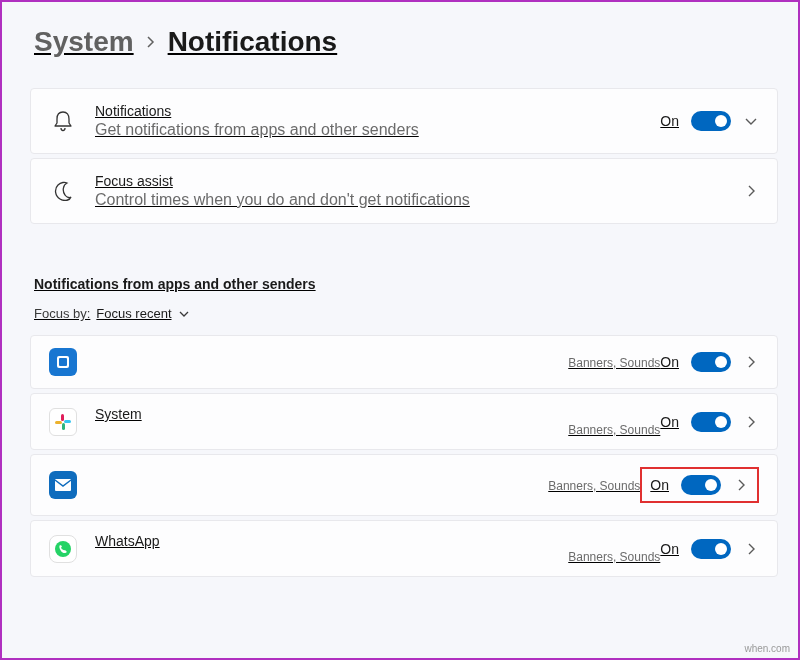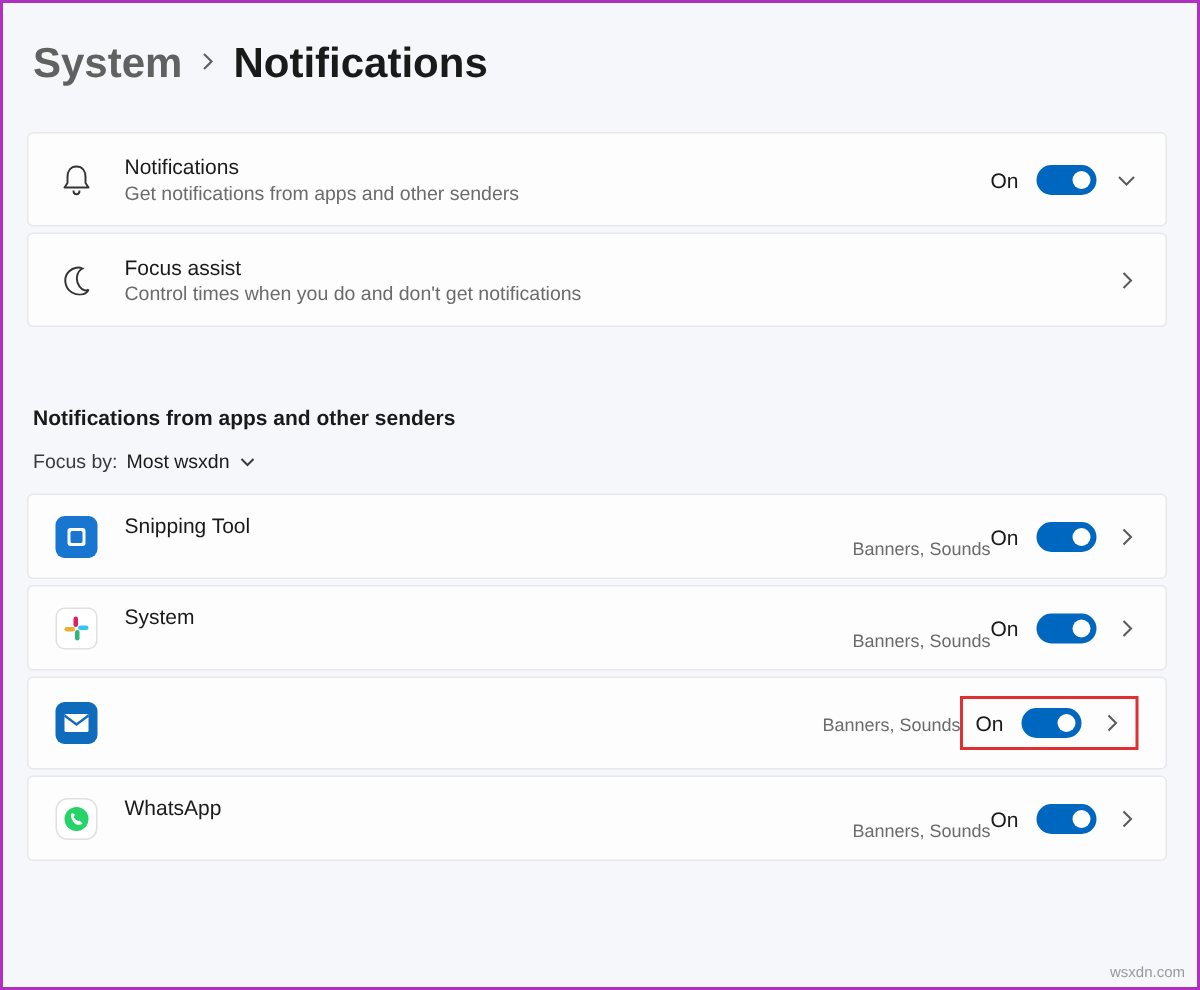--- a/index.html
+++ b/index.html
@@ -10,21 +10,22 @@
     }
     body {
       width: 800px;
       height: 660px;
       background: #f6f7fb;
       border: 2px solid #b030c0;
       overflow: hidden;
       position: relative;
     }
     .content {
-      padding: 24px 20px 0 16px;
+      padding: 24px 20px 0 28px;
+      text-decoration: underline;
     }
     .breadcrumb {
       display: flex;
       align-items: center;
       gap: 12px;
       margin-bottom: 30px;
       padding-left: 4px;
     }
     .breadcrumb-parent {
       font-size: 28px;
@@ -62,21 +63,21 @@
       flex: 1;
       display: flex;
       flex-direction: column;
     }
     .card-title {
       font-size: 14px;
       color: #1a1a1a;
       font-weight: 400;
     }
     .card-sub {
-      font-size: 13px;
+      font-size: 16px;
       color: #6b6b6b;
       margin-top: 2px;
     }
     .card-right {
       display: flex;
       align-items: center;
       gap: 12px;
     }
     .state-label {
       font-size: 14px;
@@ -243,36 +244,35 @@
       </div>
     </div>
   </div>
 
   <div class="section-gap"></div>
 
   <div class="section-header">Notifications from apps and other senders</div>
 
   <div class="sort-row">
     <span>Focus by:</span>
-    <span class="sort-value">Most wsxdn</span>
+    <span class="sort-value">Focus recent</span>
     <svg width="12" height="8" viewBox="0 0 12 8">
         <path d="M2 2 L6 6 L10 2" stroke="#3a3a3a" stroke-width="1.3" fill="none"></path>
       </svg>
   </div>
 
   <div id="apps-list">
       <div class="app-row">
         <div class="app-icon icon-snip">
           <svg width="16" height="16" viewBox="0 0 16 16">
             <rect x="2" y="2" width="12" height="12" rx="2" fill="#fff"></rect>
             <rect x="4" y="4" width="8" height="8" rx="1" fill="#1876d1"></rect>
           </svg>
         </div>
         <div class="app-body">
-          <span class="app-name">Snipping Tool</span>
           <span class="app-sub">Banners, Sounds</span>
         </div>
         <div class="app-right">
           <span class="state-label">On</span>
           <div class="toggle"></div>
           <div class="chevron">
             <svg width="10" height="14" viewBox="0 0 10 14">
               <path d="M3 2 L8 7 L3 12" stroke="#5a5a5a" stroke-width="1.4" fill="none"></path>
             </svg>
           </div>
@@ -338,13 +338,13 @@
           <div class="chevron">
             <svg width="10" height="14" viewBox="0 0 10 14">
               <path d="M3 2 L8 7 L3 12" stroke="#5a5a5a" stroke-width="1.4" fill="none"></path>
             </svg>
           </div>
         </div>
       </div>
     </div>
 </div>
 
-<div class="watermark">wsxdn.com</div>
+<div class="watermark">when.com</div>
 
 </body></html>

